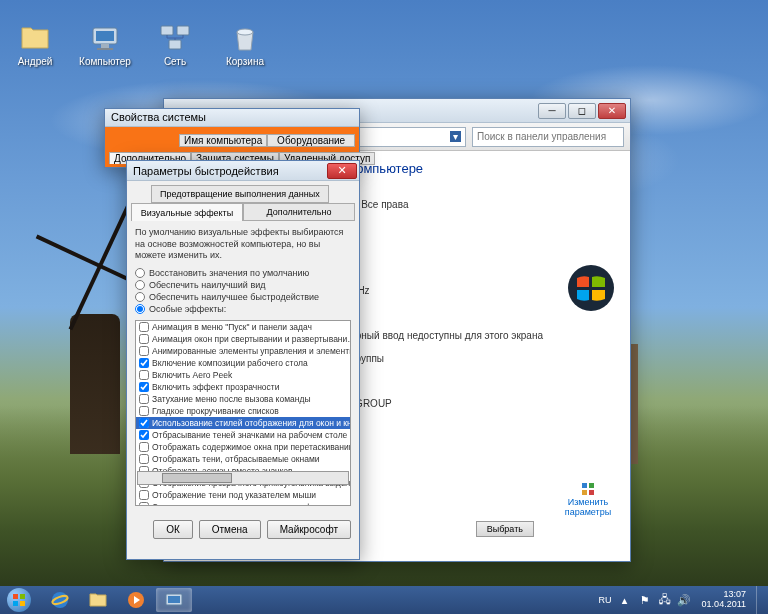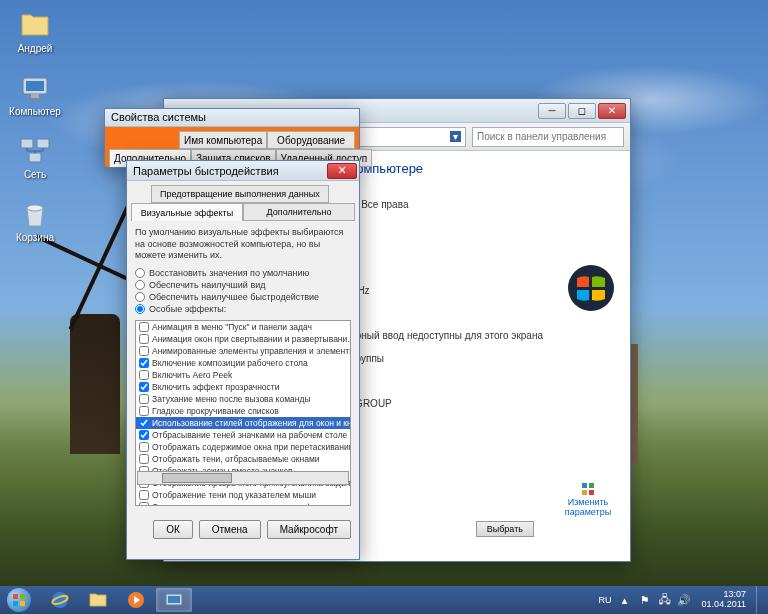--- a/index.html
+++ b/index.html
@@ -15,21 +15,21 @@
 .windmill { position: absolute; bottom: 160px; left: 30px; width: 120px; height: 280px; }
 .windmill-body { position: absolute; bottom: 0; left: 40px; width: 50px; height: 140px; background: linear-gradient(to bottom, #2a2015, #3a2d1e); border-radius: 8px 8px 0 0; }
 .windmill-blades { position: absolute; top: 20px; left: 0; width: 140px; height: 140px; }
 .blade { position: absolute; top: 50%; left: 50%; width: 70px; height: 4px; background: #1a1410; transform-origin: left center; }
 .blade:nth-child(1) { transform: rotate(25deg); }
 .blade:nth-child(2) { transform: rotate(115deg); }
 .blade:nth-child(3) { transform: rotate(205deg); }
 .blade:nth-child(4) { transform: rotate(295deg); }
 
 
-.desktop-icons { position: absolute; top: 5px; left: 5px; display: flex; flex-direction: column; gap: 10px; }
+.desktop-icons { position: absolute; top: 18px; left: 5px; display: flex; flex-direction: row; gap: 10px; }
 .desktop-icon { width: 60px; display: flex; flex-direction: column; align-items: center; padding: 4px; cursor: pointer; }
 .desktop-icon-img { width: 32px; height: 32px; display: flex; align-items: center; justify-content: center; }
 .desktop-icon-label { color: white; font-size: 10px; text-align: center; text-shadow: 1px 1px 2px rgba(0,0,0,0.8); margin-top: 2px; }
 
 
 .window { position: absolute; background: #f0f0f0; border: 1px solid #5a7fb0; box-shadow: 0 4px 20px rgba(0,0,0,0.4); }
 
 .win-control-panel { top: 98px; left: 163px; width: 468px; height: 464px; }
 .win-titlebar { height: 24px; background: linear-gradient(to bottom, #e8f0f8, #d0dce8); display: flex; align-items: center; justify-content: flex-end; padding: 0 4px; border-bottom: 1px solid #b0c0d0; }
 .win-btns { display: flex; gap: 2px; }
@@ -45,21 +45,21 @@
 .info-label { width: 120px; color: #555; white-space: nowrap; overflow: hidden; }
 .info-value { color: #333; }
 .win-logo { position: absolute; top: 165px; right: 15px; width: 48px; height: 48px; }
 .info-link { color: #0066cc; font-size: 10px; }
 .change-link { position: absolute; right: 12px; top: 382px; font-size: 9px; color: #0066cc; text-align: center; width: 60px; }
 .rating-btn { position: absolute; bottom: 24px; right: 96px; font-size: 9px; padding: 2px 10px; background: linear-gradient(to bottom, #f0f0f0, #d8d8d8); border: 1px solid #999; }
 
 
 .win-sysprops { top: 108px; left: 104px; width: 256px; height: 45px; background: #f97316; }
 .win-sysprops .title { height: 18px; font-size: 11px; padding: 2px 6px; background: linear-gradient(to bottom, #e8f0f8, #d0dce8); border-bottom: 1px solid #b0c0d0; }
-.tabs-row { display: flex; height: 18px; font-size: 10px; }
+.tabs-row { display: flex; height: 18px; font-size: 10px; align-items: center; }
 .tab { flex: 1; border: 1px solid #aaa; background: #e8e8e8; display: flex; align-items: center; justify-content: center; cursor: pointer; white-space: nowrap; padding: 0 4px; }
 .tab.active { background: #f8f8f8; border-bottom: none; }
 
 
 .win-perf { top: 160px; left: 126px; width: 234px; height: 400px; background: #f0f0f0; border: 1px solid #5a7fb0; box-shadow: 0 4px 20px rgba(0,0,0,0.4); }
 .perf-title { height: 20px; display: flex; align-items: center; justify-content: space-between; padding: 0 2px 0 6px; font-size: 11px; background: linear-gradient(to bottom, #e8f0f8, #d0dce8); border-bottom: 1px solid #b0c0d0; }
 .perf-close { width: 30px; height: 16px; background: linear-gradient(to bottom, #f06060, #c03030); color: white; border: 1px solid #a02020; display: flex; align-items: center; justify-content: center; font-size: 11px; cursor: pointer; border-radius: 2px; }
 .perf-tabs1 { display: flex; height: 18px; font-size: 9px; margin-top: 4px; }
 .perf-tabs1 .tab { flex: none; padding: 0 8px; }
 .perf-tabs2 { display: flex; height: 18px; font-size: 9px; }
@@ -244,21 +244,21 @@
 
 <div class="window win-sysprops" style="height:auto">
   <div class="title">Свойства системы</div>
   <div class="tabs-row" style="margin-top:4px;padding:0 4px">
     <div style="width:70px"></div>
     <div class="tab">Имя компьютера</div>
     <div class="tab">Оборудование</div>
   </div>
   <div class="tabs-row" style="padding:0 4px">
     <div class="tab active">Дополнительно</div>
-    <div class="tab">Защита списков</div>
+    <div class="tab">Защита системы</div>
     <div class="tab">Удаленный доступ</div>
   </div>
 </div>
 
 <div class="window win-perf">
   <div class="perf-title">
     <span>Параметры быстродействия</span>
     <div class="perf-close">✕</div>
   </div>
   <div class="perf-tabs1" style="padding:0 4px">

